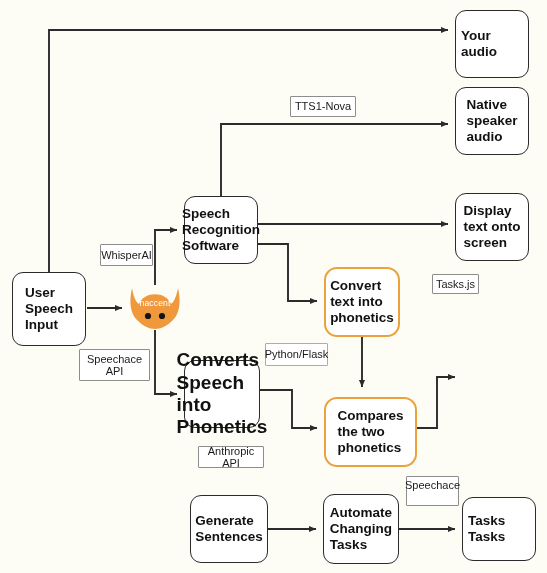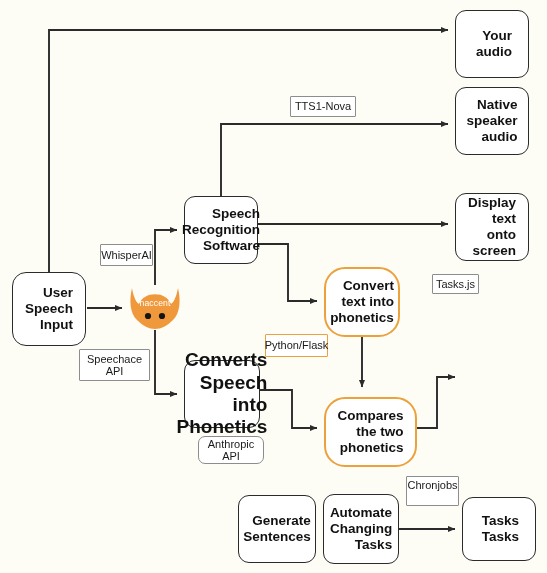--- a/index.html
+++ b/index.html
@@ -13,48 +13,48 @@
   #canvas{position:absolute;inset:0;width:547px;height:573px;}
   svg.wires{position:absolute;left:0;top:0;width:547px;height:573px;pointer-events:none;}
 
   .node{
     position:absolute;
     box-sizing:border-box;
     background:#ffffff;
     border:1.6px solid #2b2b2b;
     border-radius:11px;
     display:flex;align-items:center;justify-content:center;
-    text-align:right;
+    text-align:left;
     color:#111;
     font-weight:bold;
     font-size:13.5px;
     line-height:1.18;
-    padding:4px 16px;
+    padding:4px 5px;
     z-index:3;
   }
   .node.accent{
     border:2.6px solid #eca23c;
-    border-radius:21px;
+    border-radius:13px;
   }
   .tag{
     position:absolute;
     box-sizing:border-box;
     background:#ffffff;
     border:1.1px solid #8d8d8d;
     border-radius:1px;
     display:flex;align-items:center;justify-content:center;
     text-align:center;
     color:#1a1a1a;
     font-weight:normal;
     font-size:11px;
     line-height:1.1;
     padding:2px 3px;
     z-index:3;
   }
-  .tag.accent{border:1.3px solid #eca23c;}
+  .tag.accent{border:1.3px solid #eca23c;margin-top:9px;}
 
   #logo{
     position:absolute;
     z-index:4;
     width:54px;height:46px;
   }
   #logo .lbl{
     position:absolute;left:0;right:0;top:13px;
     text-align:center;
     font-size:8.6px;
@@ -95,56 +95,56 @@
       <path d="M260,390 L292,390 L292,428 L317,428" marker-end="url(#ah)"></path>
 
       <path d="M400,428 L437,428 L437,377 L455,377" marker-end="url(#ah)"></path>
 
       <path d="M268,529 L316,529" marker-end="url(#ah)"></path>
 
       <path d="M399,529 L455,529" marker-end="url(#ah)"></path>
     </g>
   </svg>
 
-  <div class="node" style="left:12px;top:272px;width:74px;height:74px;border-radius:14px;">User<br>Speech<br>Input</div>
+  <div class="node" style="left:12px;top:272px;width:74px;height:74px;">User<br>Speech<br>Input</div>
 
   <div class="node" style="left:455px;top:10px;width:74px;height:68px;">Your audio</div>
 
   <div class="node" style="left:455px;top:87px;width:74px;height:68px;">Native<br>speaker<br>audio</div>
 
   <div class="node" style="left:184px;top:196px;width:74px;height:68px;">Speech<br>Recognition<br>Software</div>
 
   <div class="node" style="left:455px;top:193px;width:74px;height:68px;">Display<br>text onto<br>screen</div>
 
   <div class="node accent" style="left:324px;top:267px;width:76px;height:70px;">Convert<br>text into<br>phonetics</div>
 
   <div class="node" style="left:184px;top:360px;width:76px;height:68px;font-size:19px;">Converts<br>Speech into<br>Phonetics</div>
 
   <div class="node accent" style="left:324px;top:397px;width:93px;height:70px;">Compares<br>the two<br>phonetics</div>
 
 
-  <div class="node" style="left:190px;top:495px;width:78px;height:68px;margin-left:48px;">Generate<br>Sentences</div>
+  <div class="node" style="left:190px;top:495px;width:78px;height:68px;">Generate<br>Sentences</div>
 
   <div class="node" style="left:323px;top:494px;width:76px;height:70px;">Automate<br>Changing<br>Tasks</div>
 
   <div class="node" style="left:462px;top:497px;width:74px;height:64px;">Tasks Tasks</div>
 
   <div class="tag" style="left:100px;top:244px;width:53px;height:22px;text-align:center;">WhisperAI</div>
 
   <div class="tag" style="left:79px;top:349px;width:71px;height:32px;">Speechace API</div>
 
   <div class="tag" style="left:290px;top:96px;width:66px;height:21px;">TTS1-Nova</div>
 
   <div class="tag" style="left:432px;top:274px;width:47px;height:20px;">Tasks.js</div>
 
   <div class="tag accent" style="left:265px;top:334px;width:63px;height:23px;">Python/Flask</div>
 
-  <div class="tag" style="left:198px;top:436px;width:66px;height:28px;border-radius:7px;">Anthropic API</div>
+  <div class="tag" style="left:198px;top:446px;width:66px;height:22px;">Anthropic API</div>
 
-  <div class="tag" style="left:406px;top:476px;width:53px;height:30px;align-items:flex-start;">Chronjobs</div>
+  <div class="tag" style="left:406px;top:476px;width:53px;height:30px;align-items:flex-start;">Speechace</div>
 
   <div id="logo" style="left:128px;top:285px;">
     <svg viewBox="0 0 54 46" width="54" height="46">
       <path d="M4,3 C4,3 6,16 11,19 C16,6 38,6 43,19 C48,16 50,3 50,3
                C53,16 52,28 45,35 C39,41 33,44 27,44 C21,44 15,41 9,35 C2,28 1,16 4,3 Z" fill="#f0993c"></path>
       <circle cx="20" cy="31" r="3.1" fill="#141414"></circle>
       <circle cx="34" cy="31" r="3.1" fill="#141414"></circle>
     </svg>
     <div class="lbl">naccent</div>
   </div>

